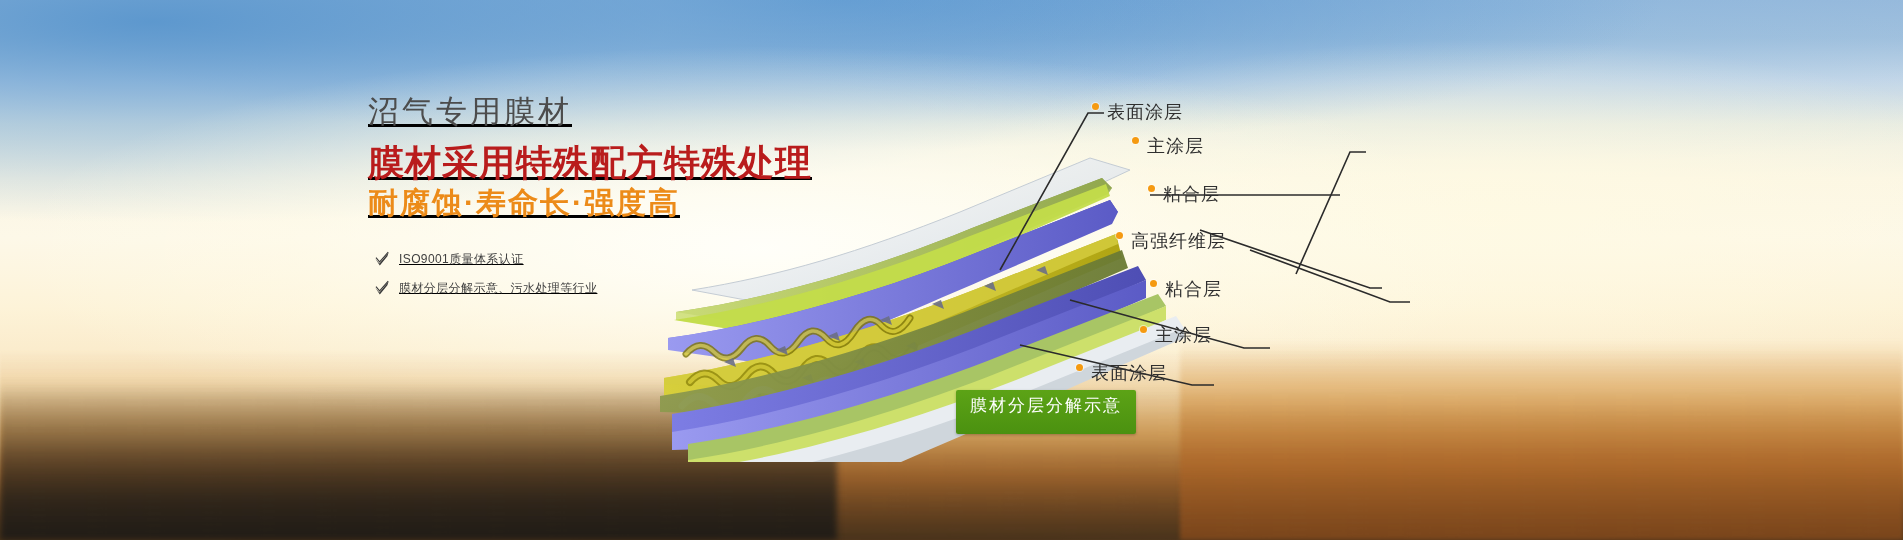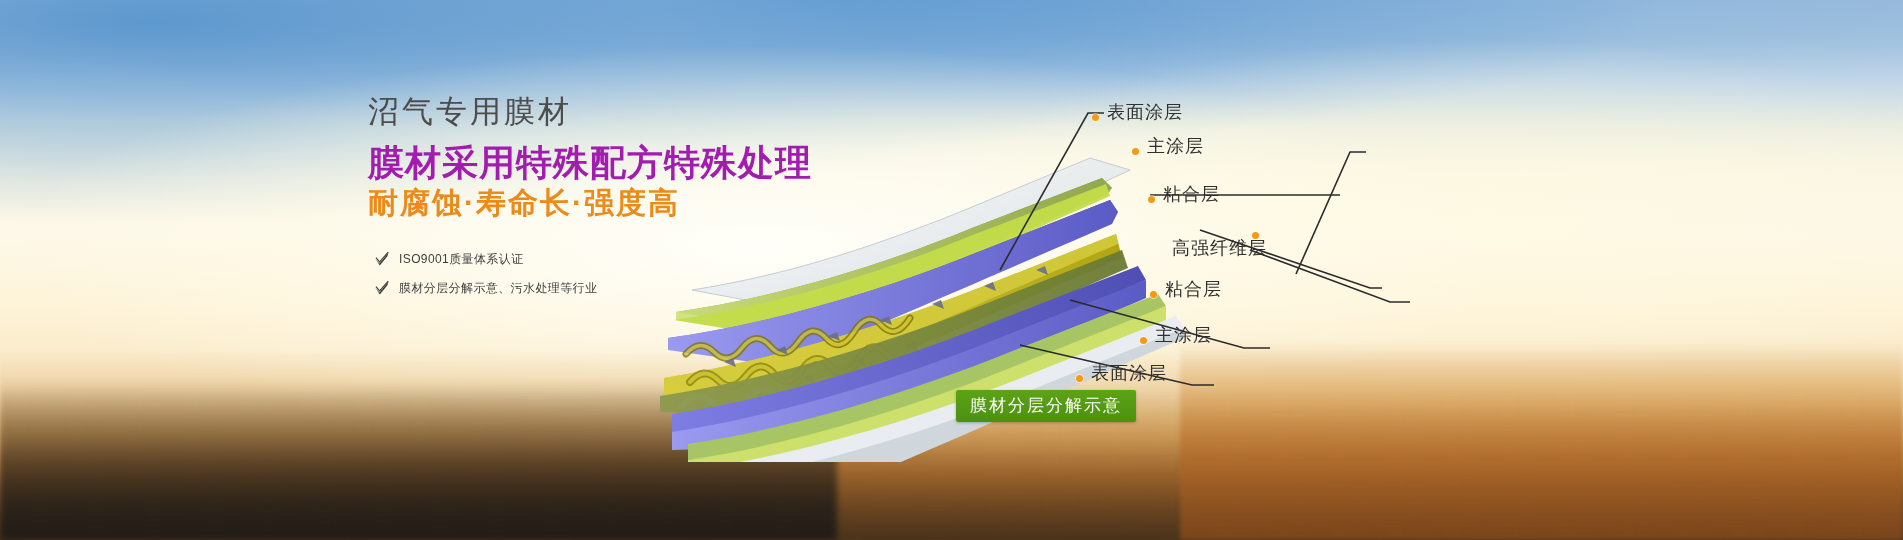--- a/index.html
+++ b/index.html
@@ -62,58 +62,58 @@
       linear-gradient(180deg, rgba(226,168,92,0) 0%, rgba(214,150,70,.5) 30%, rgba(176,104,40,.8) 62%, rgba(126,70,26,.92) 100%);
     filter:blur(2px);
   }
   .bg-streaks{
     position:absolute;left:0;bottom:0;width:100%;height:150px;
     background:repeating-linear-gradient(179deg, rgba(255,255,255,.05) 0px, rgba(0,0,0,.05) 3px, rgba(255,255,255,.03) 6px);
     opacity:.5;filter:blur(2px);
   }
 
   
-  .copy{position:absolute;left:368px;top:96px;width:470px;}
+  .copy{position:absolute;left:368px;top:96px;width:470px;text-decoration:underline;}
   .eyebrow{
     font-size:31px;color:#4c4c4c;letter-spacing:3px;line-height:1;
     font-weight:400;margin:0 0 16px 0;
   }
   .head-main{
-    font-size:36px;font-weight:bold;color:#a21caf;letter-spacing:1px;
+    font-size:36px;font-weight:bold;color:#b91c1c;letter-spacing:1px;
     line-height:1.12;margin:0;white-space:nowrap;
   }
   .head-accent{
     font-size:30px;font-weight:bold;color:#ec8b19;letter-spacing:2px;
     line-height:1.18;margin:2px 0 0 0;white-space:nowrap;
     text-shadow:0 1px 0 rgba(255,255,255,.35);
   }
   .bullets{margin:30px 0 0 6px;}
   .bullet{display:flex;align-items:center;margin-bottom:13px;}
   .tick{width:16px;height:16px;margin-right:9px;flex:0 0 16px;display:block;}
   .bullet-text{font-size:12px;color:#3f3f3f;letter-spacing:.4px;line-height:1;}
 
   
   .illus{position:absolute;left:660px;top:62px;width:560px;height:400px;}
   .illus svg{display:block;}
 
   
-  .callout{position:absolute;display:flex;align-items:flex-end;white-space:nowrap;}
+  .callout{position:absolute;display:flex;align-items:flex-start;white-space:nowrap;}
   .co-dot{
     width:7px;height:7px;border-radius:50%;background:#f59a11;
     flex:0 0 7px;margin-right:8px;box-shadow:0 0 0 1px rgba(255,255,255,.5);
   }
   .co-text{font-size:18px;color:#2f2f2f;letter-spacing:1px;line-height:1;}
   .leader{position:absolute;overflow:visible;pointer-events:none;}
   .leader path{fill:none;stroke:#2b2b2b;stroke-width:1.6;}
 
   .badge{
     position:absolute;left:956px;top:390px;
     background:linear-gradient(180deg,#5ca316 0%,#4b9110 100%);
     color:#ffffff;font-size:17px;letter-spacing:2px;
-    padding:7px 14px 8px 14px;border-radius:2px;line-height:1;
+    padding:7px 14px 20px 14px;border-radius:2px;line-height:1;
     box-shadow:0 1px 3px rgba(0,0,0,.25);
   }
 </style>
 </head>
 <body>
 
 <div id="banner">
 
   <div class="bg">
     <div class="bg-sky"></div>
@@ -279,21 +279,21 @@
     <span class="co-text">表面涂层</span>
   </div>
   <div class="callout" style="left:1132px;top:137px;">
     <span class="co-dot"></span>
     <span class="co-text">主涂层</span>
   </div>
   <div class="callout" style="left:1148px;top:185px;">
     <span class="co-dot"></span>
     <span class="co-text">粘合层</span>
   </div>
-  <div class="callout" style="left:1172px;top:232px;flex-direction:column;">
+  <div class="callout" style="left:1116px;top:232px;">
     <span class="co-dot"></span>
     <span class="co-text">高强纤维层</span>
   </div>
   <div class="callout" style="left:1150px;top:280px;">
     <span class="co-dot"></span>
     <span class="co-text">粘合层</span>
   </div>
   <div class="callout" style="left:1140px;top:326px;">
     <span class="co-dot"></span>
     <span class="co-text">主涂层</span>

